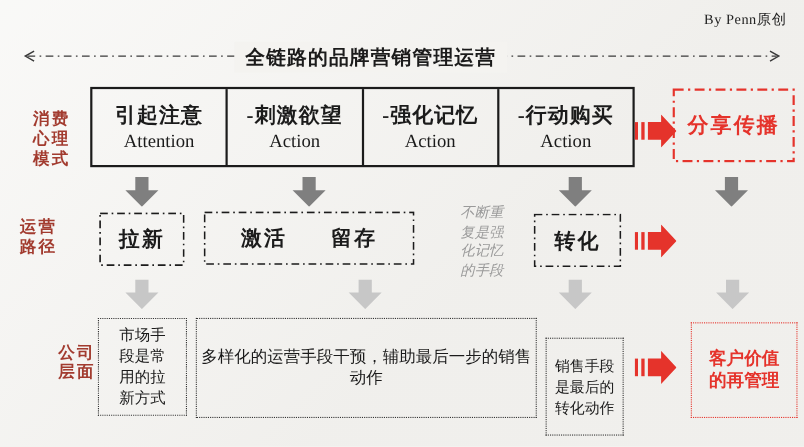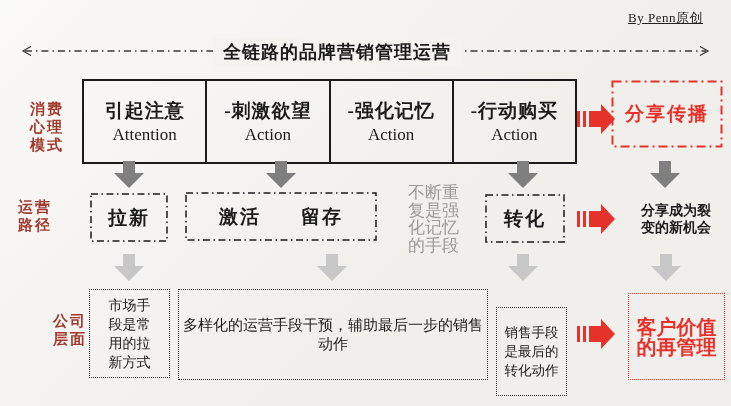--- a/index.html
+++ b/index.html
@@ -19,51 +19,51 @@
     color:var(--ink);
   }
   .stage{position:relative;width:731px;height:406px;
     background:
       linear-gradient(135deg, rgba(255,255,255,.5), rgba(0,0,0,.015) 60%),
       var(--paper);
   }
   .abs{position:absolute;}
   .ml{white-space:pre-line;}
 
-  .byline{top:9px;right:28px;font-size:13px;color:#222;letter-spacing:.5px;text-decoration:underline;}
+  .byline{top:9px;right:16px;font-size:13px;color:#222;letter-spacing:.5px;}
 
   .title-line{left:10px;top:45px;}
   .title{left:213px;top:38px;width:248px;text-align:center;
     background:var(--paper);font-size:18px;font-weight:bold;letter-spacing:1px;
     padding:2px 4px;z-index:2;}
 
   .side-label{left:18px;width:46px;font-size:15px;font-weight:bold;
     color:var(--label-red);line-height:18px;letter-spacing:2px;}
 
-  .aidma{left:82px;top:79px;width:495px;height:85px;display:flex;
+  .aidma{left:82px;top:79px;width:495px;height:73px;display:flex;
     border:2px solid var(--ink);background:transparent;}
   .aidma-cell{flex:1;display:flex;flex-direction:column;align-items:center;
     justify-content:center;gap:1px;}
   .aidma-cell + .aidma-cell{border-left:2px solid var(--ink);}
   .aidma-zh{font-size:19px;font-weight:bold;letter-spacing:1px;white-space:nowrap;}
   .aidma-en{font-size:17px;}
 
   .ddbox{display:flex;align-items:center;justify-content:center;text-align:left;}
   .ddbox > svg{position:absolute;left:0;top:0;}
   .ddbox > .lbl{position:relative;z-index:1;}
   .zh-big{font-size:19px;font-weight:bold;letter-spacing:2px;}
 
   .share-top .lbl{font-size:19px;font-weight:bold;color:var(--accent);letter-spacing:2px;}
 
   .dotbox{border:1.5px dotted #333;display:flex;align-items:center;
     justify-content:center;text-align:center;font-size:14px;line-height:19px;}
   .dotbox.red{border-color:var(--accent);color:var(--accent);font-weight:bold;
-    font-size:20px;line-height:20px;}
-
-  .note-gray{color:var(--ngray);font-size:17px;line-height:17.5px;text-align:left;}
+    font-size:16px;line-height:20px;}
+
+  .note-gray{color:var(--ngray);font-size:13px;line-height:17.5px;text-align:center;font-style:italic;}
   .fission{font-size:14px;font-weight:bold;line-height:17px;text-align:center;}
 
   .arrow-red{fill:var(--accent);}
   .arrow-dark{fill:var(--dgray);}
   .arrow-light{fill:var(--lgray);}
 </style>
 </head>
 <body>
 
 <div class="stage">
@@ -161,22 +161,20 @@
   </div>
 
   <svg class="abs" style="left:577px;top:204px;" width="38" height="30" viewBox="0 0 38 30">
     <g class="arrow-red">
       <rect x="0" y="7" width="3" height="16"></rect>
       <rect x="6" y="7" width="3" height="16"></rect>
       <polygon points="12,7 24,7 24,0 38,15 24,30 24,23 12,23"></polygon>
     </g>
   </svg>
 
-  <div class="abs fission ml" style="left:626px;top:202px;width:100px;">分享成为裂
-变的新机会</div>
 
   <svg class="abs" style="left:113px;top:254px;" width="32" height="27" viewBox="0 0 30 27">
       <polygon class="arrow-light" points="9,0 21,0 21,12 30,12 15,27 0,12 9,12"></polygon>
     </svg>
   <svg class="abs" style="left:316px;top:254px;" width="32" height="27" viewBox="0 0 30 27">
       <polygon class="arrow-light" points="9,0 21,0 21,12 30,12 15,27 0,12 9,12"></polygon>
     </svg>
   <svg class="abs" style="left:507px;top:254px;" width="32" height="27" viewBox="0 0 30 27">
       <polygon class="arrow-light" points="9,0 21,0 21,12 30,12 15,27 0,12 9,12"></polygon>
     </svg>

